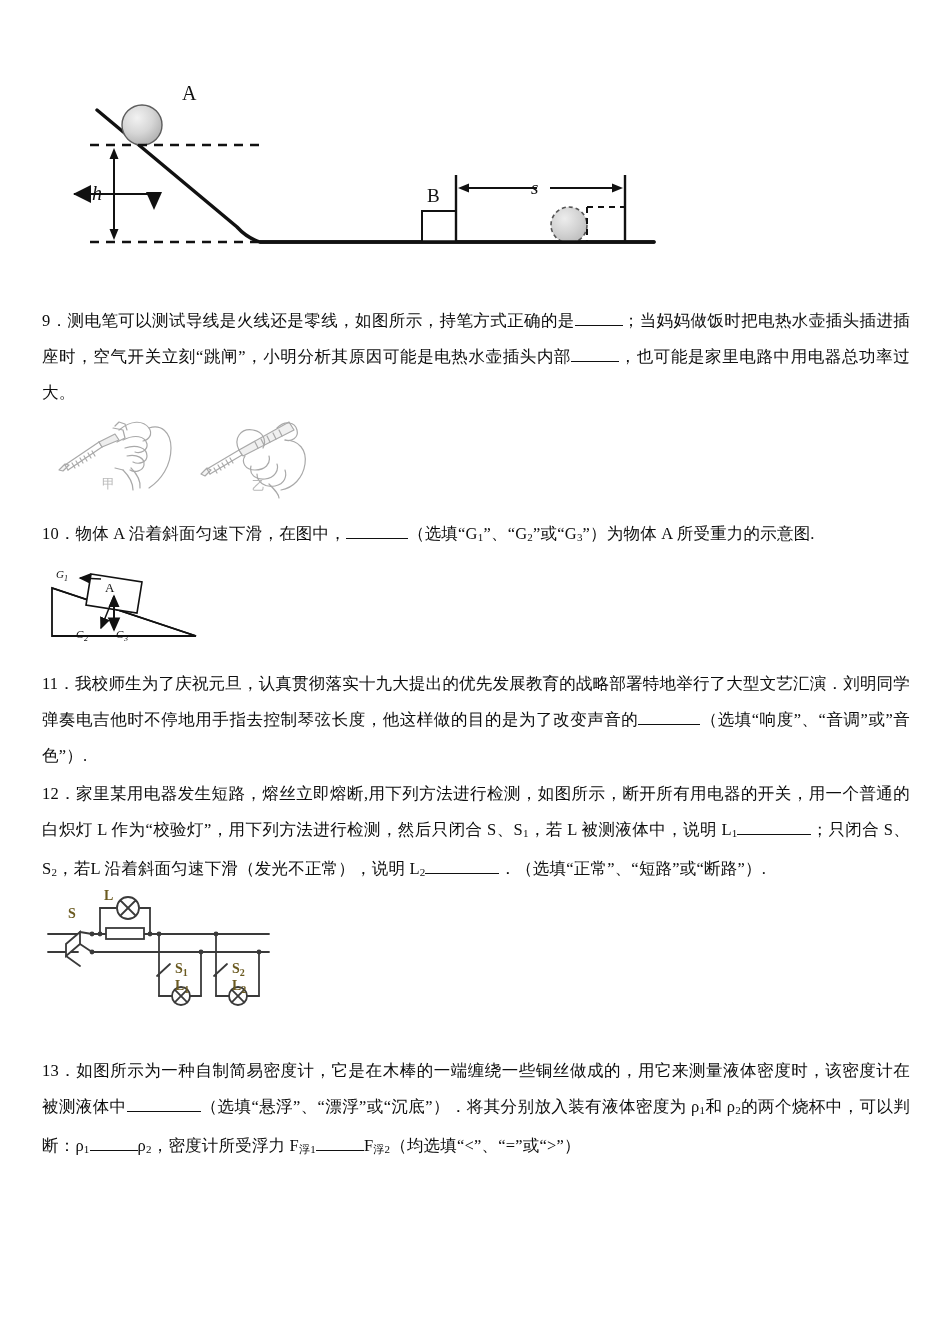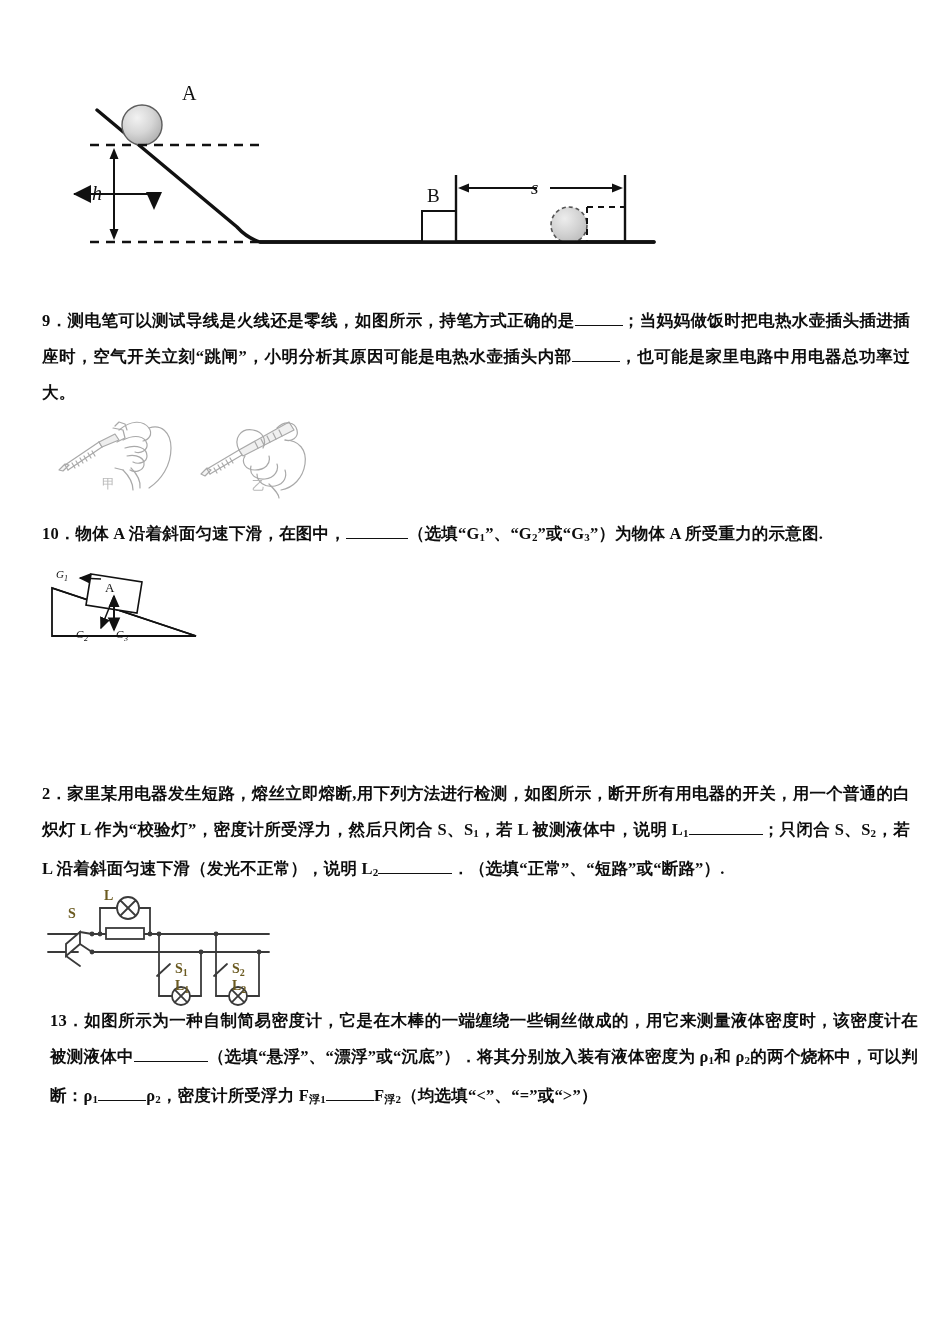--- a/index.html
+++ b/index.html
@@ -24,21 +24,21 @@
   
   .qtext {
     position: absolute;
     left: 42px;
     width: 868px;
     font-size: 16.5px;
     line-height: 36px;
     letter-spacing: 0.2px;
     text-align: justify;
     color: #0d0d0d;
-    font-weight: 700;
+    font-weight: 400;
   }
   .qtext .blank {
     display: inline-block;
     border-bottom: 1.6px solid #111;
     vertical-align: baseline;
   }
   .b-m  { width: 48px; }
   .b-l  { width: 62px; }
   .b-xl { width: 74px; }
   sub {
@@ -198,23 +198,26 @@
       <line x1="70" y1="40" x2="57" y2="72" stroke="#111" stroke-width="1.5" marker-end="url(#vArr)"></line>
       <text x="32" y="82" font-family="Liberation Serif, serif" font-size="11" font-style="italic" fill="#111"><tspan>G</tspan><tspan font-size="8" dy="3">2</tspan></text>
 
       <line x1="70" y1="40" x2="70" y2="74" stroke="#111" stroke-width="1.8" marker-end="url(#vArr)"></line>
 
       <line x1="70" y1="72" x2="70" y2="40" stroke="#111" stroke-width="1.6" marker-end="url(#vArr)"></line>
       <text x="72" y="82" font-family="Liberation Serif, serif" font-size="11" font-style="italic" fill="#111"><tspan>G</tspan><tspan font-size="8" dy="3">3</tspan></text>
     </svg>
   </div>
 
+  <div class="qtext" style="top:666px;">
+    <span>11．我校师生为了庆祝元旦，认真贯彻落实十九大提出的优先发展教育的战略部署特地举行了大型文艺汇演．刘明同</span><span>学弹奏电吉他时不停地用手指去控制琴弦长度，他这样做的目的是为了改变声音的</span><span class="blank b-l"></span><span>（选填“响度”、“音调”</span><span>或”音色”）.</span>
+  </div>
 
   <div class="qtext" style="top:776px;">
-    <span>2．家里某用电器发生短路，熔丝立即熔断,用下列方法进行检测，如图所示，断开所有用电器的开关，用一个普通的</span><span>白炽灯 L 作为“校验灯”，密度计所受浮力，然后只闭合 S、S</span><sub>1</sub><span>，若 L 被测液体中，说明 L</span><sub>1</sub><span class="blank b-xl"></span><span>；只闭合 S、S</span><sub>2</sub><span>，若</span><span>L 沿着斜面匀速下滑（发光不正常），说明 L</span><sub>2</sub><span class="blank b-xl"></span><span>．（选填“正常”、“短路”或“断路”）.</span>
+    <span>12．家里某用电器发生短路，熔丝立即熔断,用下列方法进行检测，如图所示，断开所有用电器的开关，用一个普通的</span><span>白炽灯 L 作为“校验灯”，用下列方法进行检测，然后只闭合 S、S</span><sub>1</sub><span>，若 L 被测液体中，说明 L</span><sub>1</sub><span class="blank b-xl"></span><span>；只闭合 S、S</span><sub>2</sub><span>，若</span><span>L 沿着斜面匀速下滑（发光不正常），说明 L</span><sub>2</sub><span class="blank b-xl"></span><span>．（选填“正常”、“短路”或“断路”）.</span>
   </div>
 
   <div class="fig" style="left:44px; top:884px;">
     <svg width="300" height="130" viewBox="0 0 300 130">
       <g stroke="#3a3a3a" stroke-width="1.8" fill="none" stroke-linecap="round">
 
         <line x1="4" y1="50" x2="34" y2="50"></line>
         <line x1="4" y1="68" x2="34" y2="68"></line>
 
         <path d="M22,72 L36,60 L36,48 L22,60 Z" fill="#ffffff"></path>
@@ -270,17 +273,17 @@
 
       <text x="24" y="34" font-family="Liberation Serif, serif" font-size="14" font-weight="bold" fill="#6b5a20">S</text>
       <text x="60" y="16" font-family="Liberation Serif, serif" font-size="14" font-weight="bold" fill="#6b5a20">L</text>
       <text x="131" y="89" font-family="Liberation Serif, serif" font-size="14" font-weight="bold" fill="#6b5a20"><tspan>S</tspan><tspan font-size="10" dy="3">1</tspan></text>
       <text x="131" y="106" font-family="Liberation Serif, serif" font-size="14" font-weight="bold" fill="#6b5a20"><tspan>L</tspan><tspan font-size="10" dy="3">1</tspan></text>
       <text x="188" y="89" font-family="Liberation Serif, serif" font-size="14" font-weight="bold" fill="#6b5a20"><tspan>S</tspan><tspan font-size="10" dy="3">2</tspan></text>
       <text x="188" y="106" font-family="Liberation Serif, serif" font-size="14" font-weight="bold" fill="#6b5a20"><tspan>L</tspan><tspan font-size="10" dy="3">2</tspan></text>
     </svg>
   </div>
 
-  <div class="qtext" style="top:1003px;margin-left:8px;">
+  <div class="qtext" style="top:1053px;">
     <span>13．如图所示为一种自制简易密度计，它是在木棒的一端缠绕一些铜丝做成的，用它来测量液体密度时，该密度计在</span><span>被测液体中</span><span class="blank b-xl"></span><span>（选填“悬浮”、“漂浮”或“沉底”）．将其分别放入装有液体密度为 ρ</span><sub>1</sub><span>和 ρ</span><sub>2</sub><span>的两个烧杯中，</span><span>可以判断：ρ</span><sub>1</sub><span class="blank b-m"></span><span>ρ</span><sub>2</sub><span>，密度计所受浮力 F</span><sub>浮1</sub><span class="blank b-m"></span><span>F</span><sub>浮2</sub><span>（均选填“&lt;”、“=”或“&gt;”）</span>
   </div>
 
 </div>
 
 </body></html>

